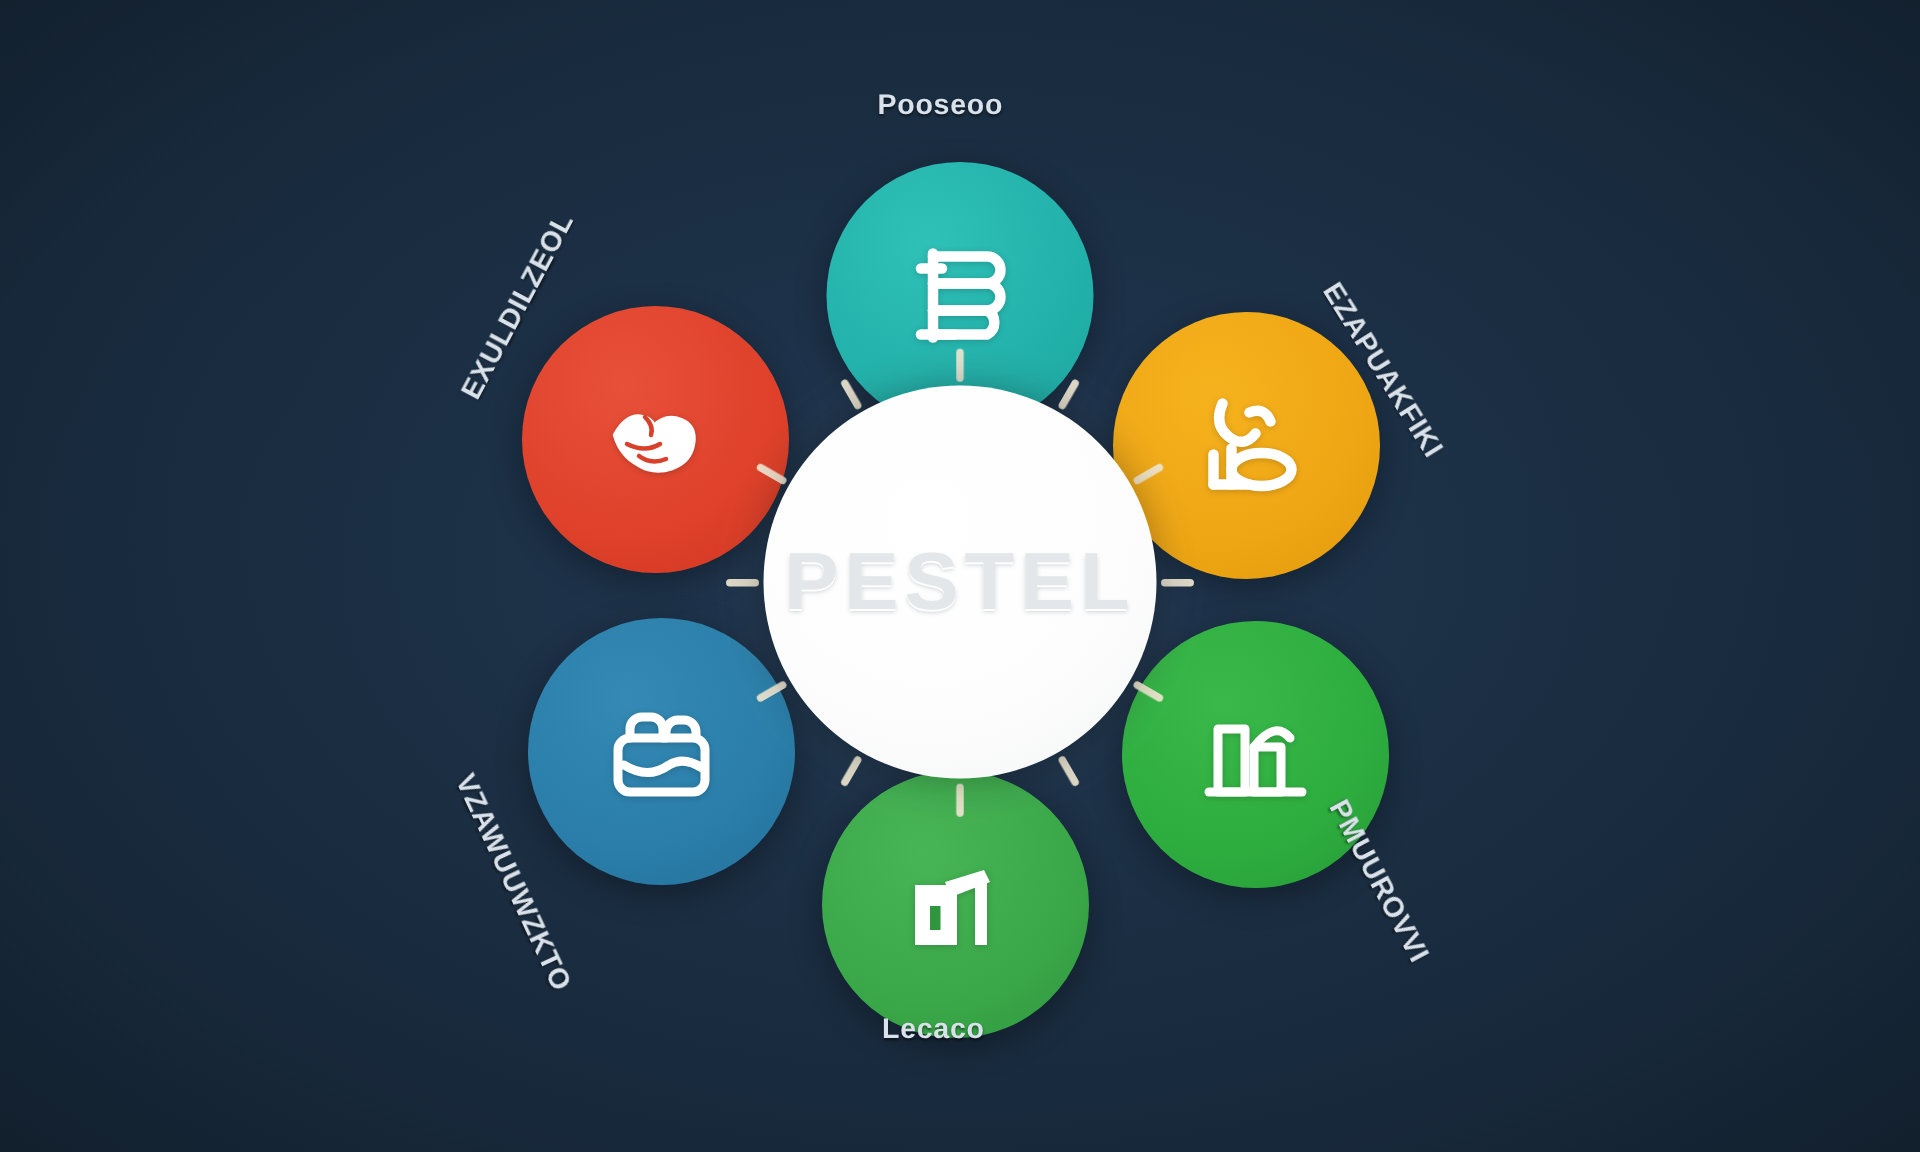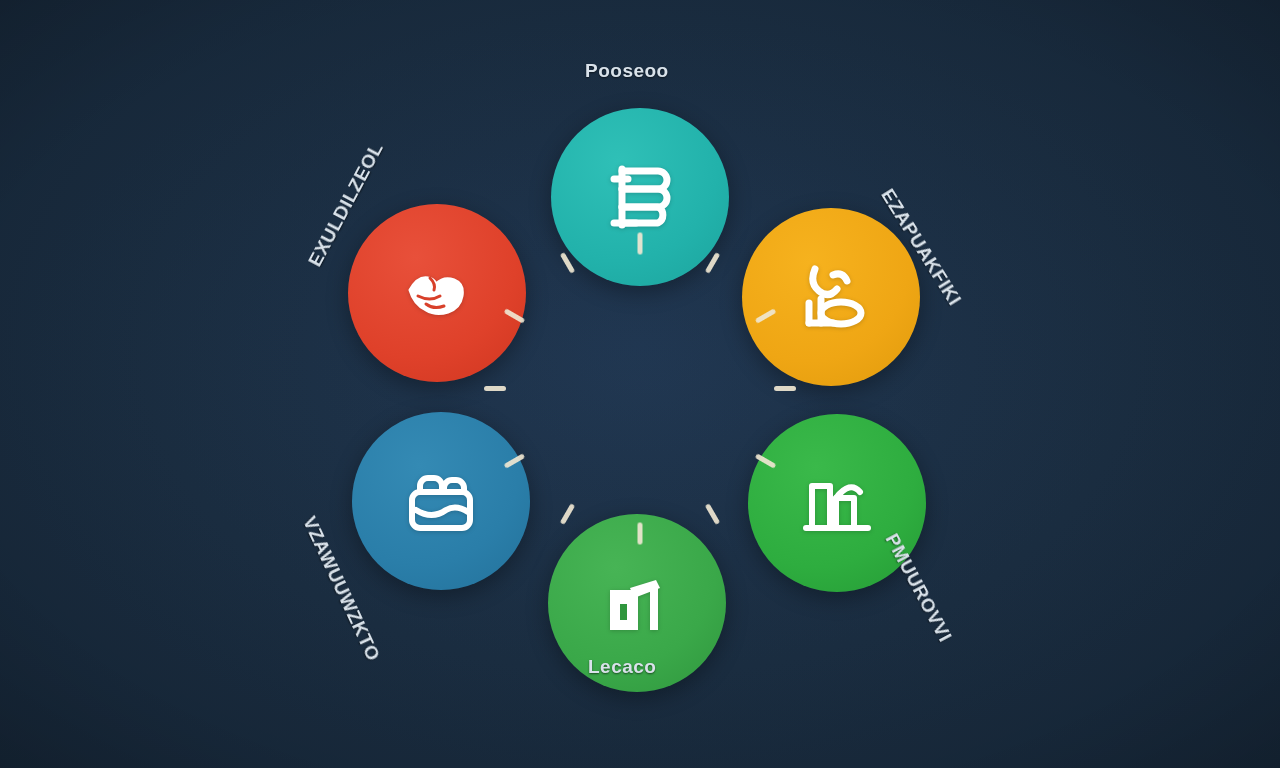--- a/index.html
+++ b/index.html
@@ -109,21 +109,21 @@
     letter-spacing: 0.5px;
     white-space: nowrap;
     user-select: none;
     text-shadow: 0 1px 2px rgba(0,0,0,0.55);
     filter: blur(0.5px);
     z-index: 7;
   }
   .label.l0 { left: 585px; top: 60px; text-align: right; }
   .label.l1 { left: 895px; top: 185px; transform: rotate(58deg); transform-origin: left top; }
   .label.l2 { left: 900px; top: 530px; transform: rotate(62deg); transform-origin: left top; }
-  .label.l3 { left: 588px; top: 656px; }
+  .label.l3 { left: 588px; top: 676px; }
   .label.l4 { left: 318px; top: 513px; transform: rotate(65deg); transform-origin: left top; }
   .label.l5 { left: 304px; top: 260px; transform: rotate(-62deg); transform-origin: left top; }
 </style>
 </head>
 <body>
 
 <div id="canvas">
 
   <div class="ticks">
     <div class="tick" style="transform: rotate(-90deg) translateX(134px);"></div>
@@ -133,20 +133,23 @@
     <div class="tick" style="transform: rotate(30deg) translateX(134px);"></div>
     <div class="tick" style="transform: rotate(60deg) translateX(134px);"></div>
     <div class="tick" style="transform: rotate(90deg) translateX(134px);"></div>
     <div class="tick" style="transform: rotate(120deg) translateX(134px);"></div>
     <div class="tick" style="transform: rotate(150deg) translateX(134px);"></div>
     <div class="tick" style="transform: rotate(180deg) translateX(134px);"></div>
     <div class="tick" style="transform: rotate(210deg) translateX(134px);"></div>
     <div class="tick" style="transform: rotate(240deg) translateX(134px);"></div>
   </div>
 
+  <div class="hub">
+    <span class="hub-label">PESTEL</span>
+  </div>
 
   <div class="node n0">
     <span>
       <svg width="84" height="84" viewBox="0 0 84 84" fill="none" stroke="#ffffff" stroke-width="7" stroke-linecap="round" stroke-linejoin="round">
         <path d="M24 16 h36 a9 9 0 0 1 0 18 h-36"></path>
         <path d="M24 34 h36 a9 9 0 0 1 0 18 h-36"></path>
         <path d="M24 52 h36 a9 9 0 0 1 0 16 h-36"></path>
         <path d="M24 14 v56"></path>
         <path d="M16 24 h14"></path>
         <path d="M16 68 h22"></path>

